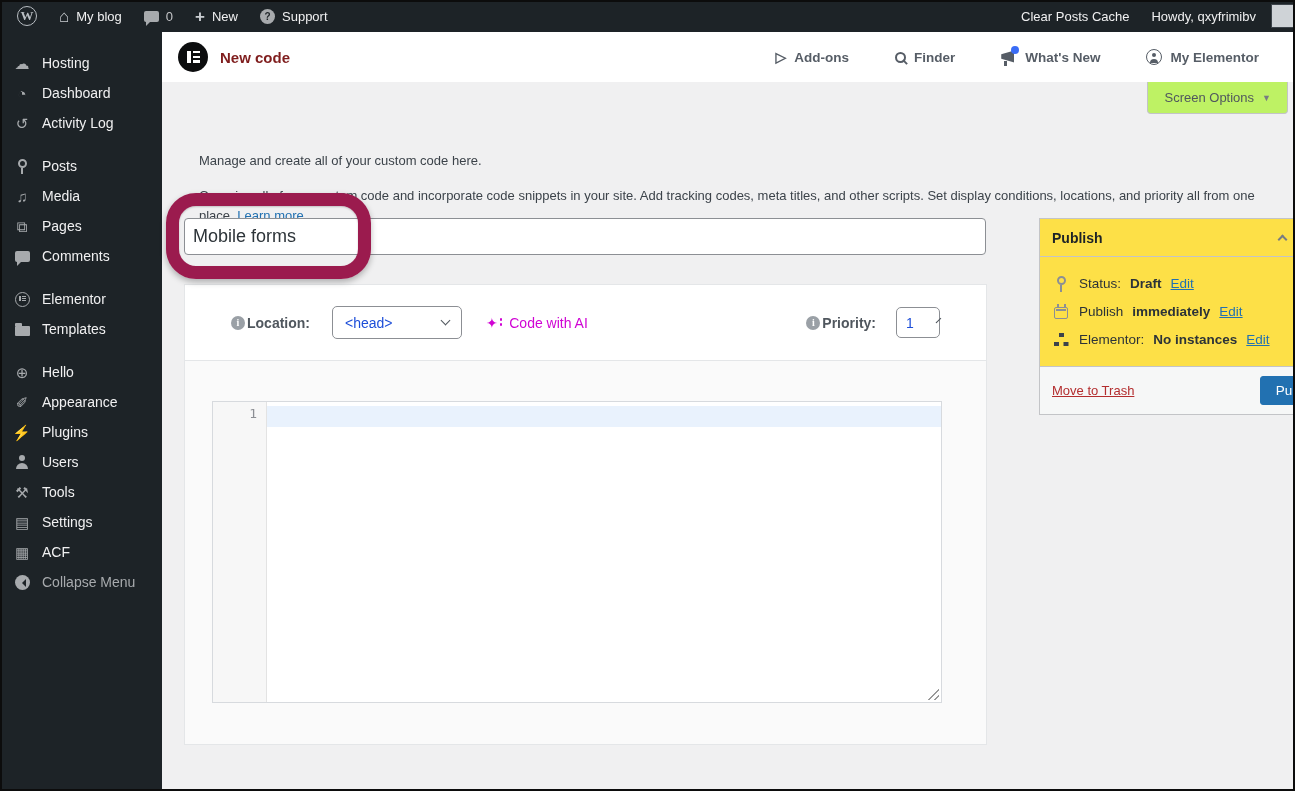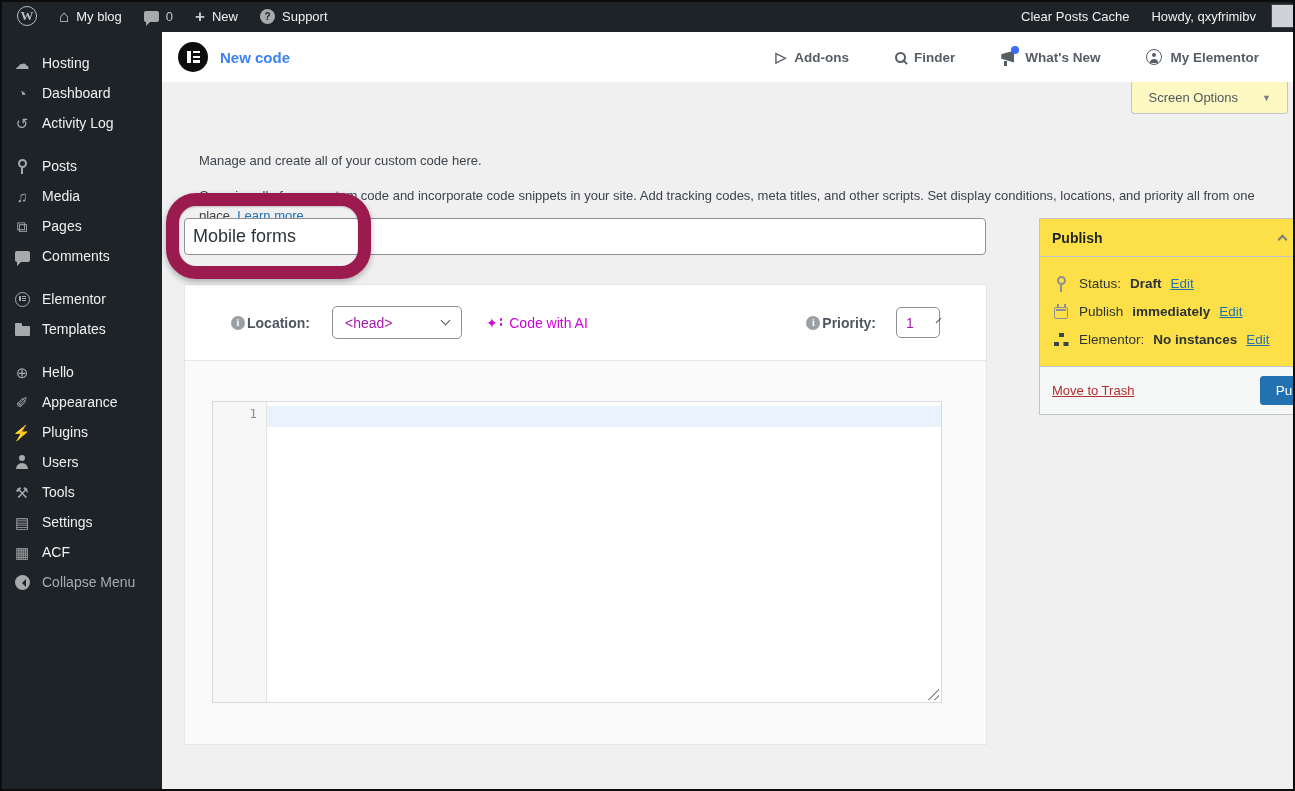--- a/index.html
+++ b/index.html
@@ -54,41 +54,41 @@
   .icon-collapse::before { content:""; position:absolute; top:4px; left:3.5px;
     border:4px solid transparent; border-right-color:#1d2327; }
 
   
   .eheader { position:absolute; left:162px; top:32px; right:0; height:50px; background:#fff;
     display:flex; align-items:center; padding:0 36px 0 16px; z-index:40; }
   .e-logo { width:30px; height:30px; border-radius:50%; background:#0c0d0e; position:relative; }
   .e-logo::before { content:""; position:absolute; left:9px; top:9px; width:3.5px; height:12px; background:#fff; }
   .e-logo::after { content:""; position:absolute; left:14.8px; top:9px; width:6.8px; height:12px;
     background:repeating-linear-gradient(to bottom,#fff 0 2.5px,transparent 2.5px 4.75px); }
-  .e-title { font-size:15px; font-weight:700; color:#3b82f6; margin-left:12px; }
+  .e-title { font-size:15px; font-weight:700; color:#7f1d1d; margin-left:12px; }
   .e-nav { margin-left:auto; display:flex; align-items:center; gap:46px; }
   .e-nav-item { display:flex; align-items:center; gap:8px; font-size:13.5px; font-weight:600;
     color:#565d66; cursor:pointer; position:relative; }
   .icon-tri { font-size:14px; color:#565d66; }
   .icon-search { width:11px; height:11px; border:2px solid #565d66; border-radius:50%; position:relative; }
   .icon-search::after { content:""; position:absolute; width:2px; height:6px; background:#565d66;
     transform:rotate(-45deg); bottom:-4.5px; right:-2.5px; }
   .icon-mega { width:16px; height:15px; position:relative; }
   .icon-mega::before { content:""; position:absolute; left:0; top:1px; width:13px; height:12px;
     background:#565d66; clip-path:polygon(100% 0, 100% 100%, 0 68%, 0 32%); }
   .icon-mega::after { content:""; position:absolute; left:3px; bottom:-1px; width:3px; height:5px; background:#565d66; }
   .blue-dot { position:absolute; left:10px; top:-4px; width:8px; height:8px; border-radius:50%; background:#3a6cf6; }
   .icon-user-circle { width:16px; height:16px; border:1.6px solid #565d66; border-radius:50%; position:relative; }
   .icon-user-circle::before { content:""; position:absolute; top:2.5px; left:4.6px; width:4px; height:4px; border-radius:50%; background:#565d66; }
   .icon-user-circle::after { content:""; position:absolute; bottom:1px; left:2.6px; width:8px; height:4px; border-radius:4px 4px 0 0; background:#565d66; }
 
   
-  .screen-options { position:absolute; top:82px; right:7px; background:#fef9c3; border:1px solid #c3c4c7;
+  .screen-options { position:absolute; top:82px; right:7px; background:#bef264; border:1px solid #c3c4c7;
     border-top:none; border-radius:0 0 4px 4px; padding:0 16px; height:32px; display:flex;
-    align-items:center; gap:24px; font-size:13px; color:#50575e; cursor:pointer; z-index:30; }
+    align-items:center; gap:8px; font-size:13px; color:#50575e; cursor:pointer; z-index:30; }
   .tri-down { font-size:9px; color:#787c82; }
 
   
   .intro { position:absolute; left:184px; top:136px; width:1093px; font-size:13px; line-height:20px; color:#3c434a; }
   .intro p { margin:15px; }
   a.link { color:#2271b1; text-decoration:underline; cursor:pointer; }
 
   
   .title-input { position:absolute; left:184px; top:218px; width:802px; height:37px;
     border:1px solid #8c8f94; border-radius:4px; background:#fff; padding:0 8px;
@@ -103,21 +103,21 @@
   .postbox { position:absolute; left:184px; top:284px; width:803px; height:461px;
     background:#fafafa; border:1px solid #e4e6e8; }
   .options-row { height:76px; background:#fff; border-bottom:1px solid #e4e6e8;
     display:flex; align-items:center; padding:0 46px; }
   .opt-label { display:flex; align-items:center; gap:2px; font-size:14px; font-weight:700; color:#50575e; }
   .icon-info { width:14px; height:14px; min-width:14px; border-radius:50%; background:#9aa0a6; color:#fff;
     display:inline-flex; align-items:center; justify-content:center; font-size:10px; font-weight:700;
     font-family:"Liberation Serif", serif; cursor:pointer; }
   .wp-select { display:inline-flex; align-items:center; justify-content:space-between; gap:24px;
     border:1px solid #8c8f94; border-radius:5px; background:#fff; padding:0 12px; height:33px;
-    font-size:14px; color:#a21caf; cursor:pointer; }
+    font-size:14px; color:#1d4ed8; cursor:pointer; }
   .sel-location { width:130px; margin-left:22px; }
   .sel-priority { width:44px; padding:0 9px; margin-left:20px; height:31px; }
   .chev { width:7px; height:7px; border-right:1.8px solid #50575e; border-bottom:1.8px solid #50575e;
     transform:rotate(45deg); margin-top:-4px; }
   .ai-link { display:flex; align-items:center; gap:5px; margin-left:24px; color:#d004d4;
     font-size:14px; cursor:pointer; }
   .spark { font-size:14px; line-height:1; }
   .spark-dots { width:2.5px; height:2.5px; border-radius:50%; background:#d004d4;
     box-shadow:0 5px 0 #d004d4; margin:-6px 2px 0 -3px; }
   .priority-group { margin-left:auto; display:flex; align-items:center; }

